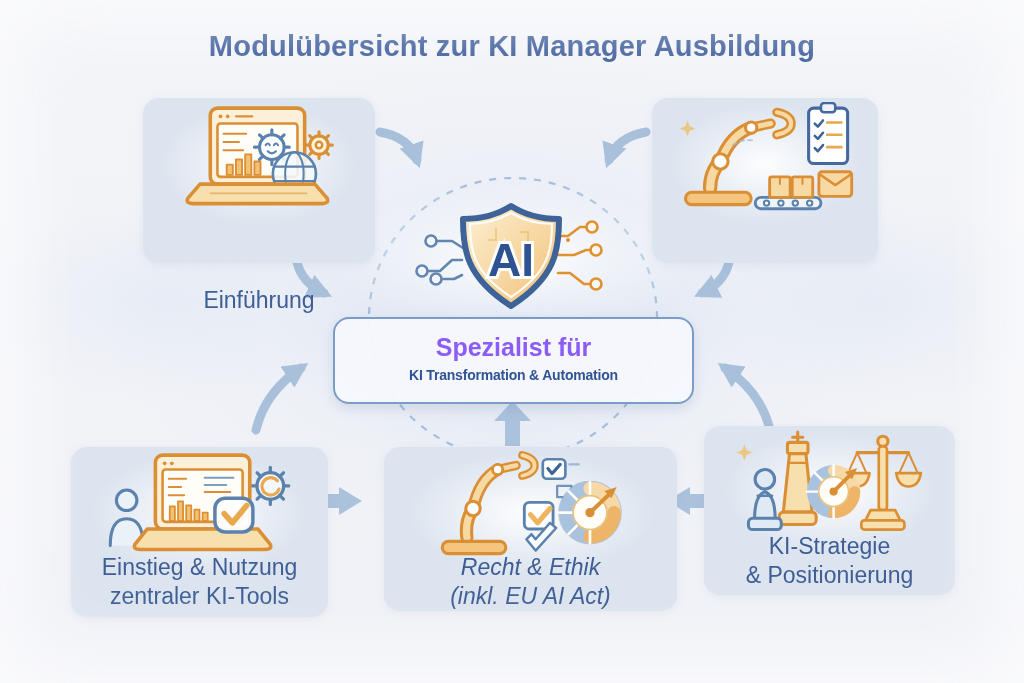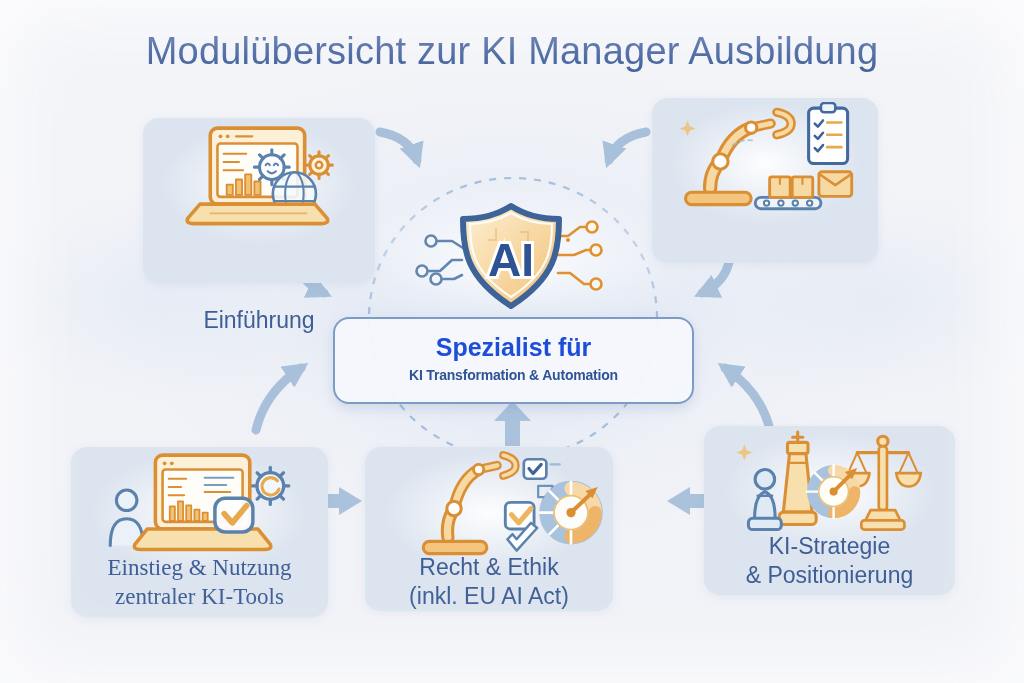--- a/index.html
+++ b/index.html
@@ -10,55 +10,55 @@
       radial-gradient(ellipse 330px 200px at 512px 320px, rgba(198,214,236,.42), rgba(198,214,236,0) 72%),
       radial-gradient(ellipse 560px 330px at 512px 300px, rgba(208,222,241,.35), rgba(208,222,241,0) 75%),
       radial-gradient(ellipse 260px 140px at 160px 300px, rgba(214,226,242,.35), rgba(214,226,242,0) 75%),
       radial-gradient(ellipse 260px 140px at 880px 300px, rgba(214,226,242,.35), rgba(214,226,242,0) 75%),
       linear-gradient(#f3f4f8,#f1f2f7);
   }
   #vignette{position:absolute;inset:0;pointer-events:none;z-index:9;
     box-shadow:inset 0 0 70px 22px rgba(253,253,255,.75);}
   .title{
     position:absolute;top:30px;left:0;width:100%;text-align:center;
-    font-size:38px;font-weight:400;letter-spacing:.2px;color:#3b5b9a;z-index:5;
+    font-size:29px;font-weight:700;letter-spacing:.2px;color:#3b5b9a;z-index:5;
   }
   .card{
     position:absolute;background:#dce4ef;border-radius:16px;z-index:3;
     box-shadow:0 2px 8px rgba(120,140,180,.10);
   }
   .card .blob{
     position:absolute;left:8%;right:8%;top:6px;height:120px;border-radius:50%;
     background:radial-gradient(ellipse at center, rgba(255,255,255,.95) 0%, rgba(255,255,255,0) 72%);
   }
   .card .icon{position:absolute;z-index:2;}
   .card .label{
     position:absolute;left:0;width:100%;text-align:center;z-index:2;
     color:#3e5e95;font-size:23px;line-height:29px;
   }
-  #card-tl{left:143px;top:98px;width:232px;height:165px;margin-top:20px;}
+  #card-tl{left:143px;top:98px;width:232px;height:165px;}
   #card-tr{left:652px;top:98px;width:226px;height:165px;}
-  #card-bl{left:71px;top:447px;width:257px;height:170px;font-family:Liberation Serif, serif;}
-  #card-bc{left:365px;top:447px;width:248px;height:164px;}
+  #card-bl{left:71px;top:447px;width:257px;height:170px;}
+  #card-bc{left:384px;top:447px;width:293px;height:164px;font-style:italic;}
   #card-br{left:704px;top:426px;width:251px;height:169px;}
   #card-tl .label, #card-tr .label{top:188px;}
   #card-bl .label, #card-bc .label, #card-br .label{top:106px;}
   #overlay{position:absolute;inset:0;z-index:2;}
   #center-cloud{
     position:absolute;left:330px;top:180px;width:370px;height:160px;z-index:2;
     background:radial-gradient(ellipse at center, rgba(255,255,255,.92) 0%, rgba(255,255,255,0) 70%);
   }
   #center-illustration{position:absolute;left:408px;top:198px;width:212px;height:118px;z-index:4;}
   #center-box{
     position:absolute;left:333px;top:317px;width:357px;height:83px;z-index:4;
     background:rgba(245,248,252,.95);border:2.5px solid #7b9cc4;border-radius:16px;
     box-shadow:0 5px 12px rgba(100,130,170,.18);
     display:flex;flex-direction:column;justify-content:center;align-items:center;
   }
-  #center-box .l1{font-size:25px;font-weight:700;color:#1d4ed8;line-height:30px;}
+  #center-box .l1{font-size:25px;font-weight:700;color:#8b5cf6;line-height:30px;}
   #center-box .l2{font-size:14px;font-weight:700;color:#2f5394;line-height:27px;letter-spacing:-.2px;}
 </style>
 </head>
 <body>
 
 <div id="stage">
 
   <div class="title">Modulübersicht zur KI Manager Ausbildung</div>
 
   <svg id="overlay" viewBox="0 0 1024 683">

